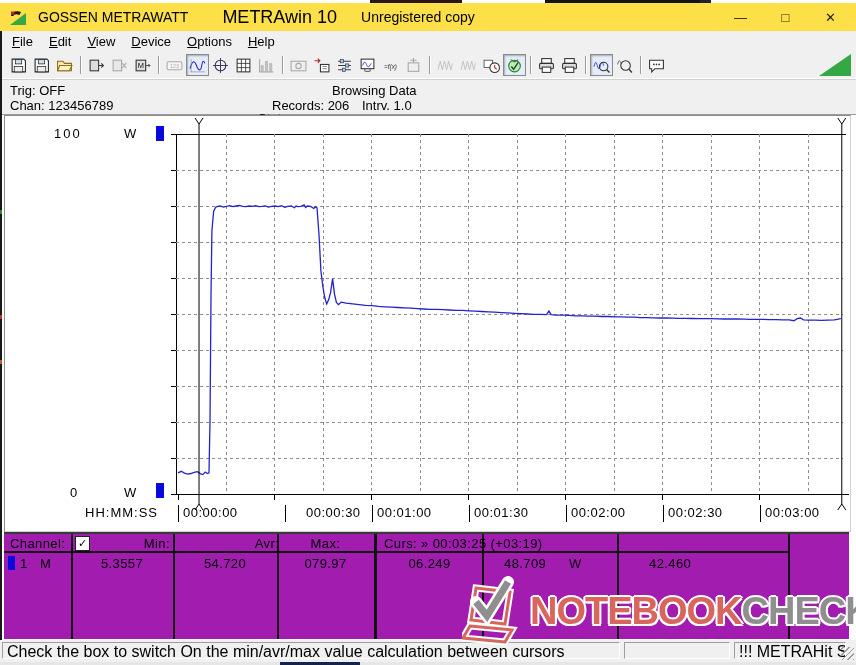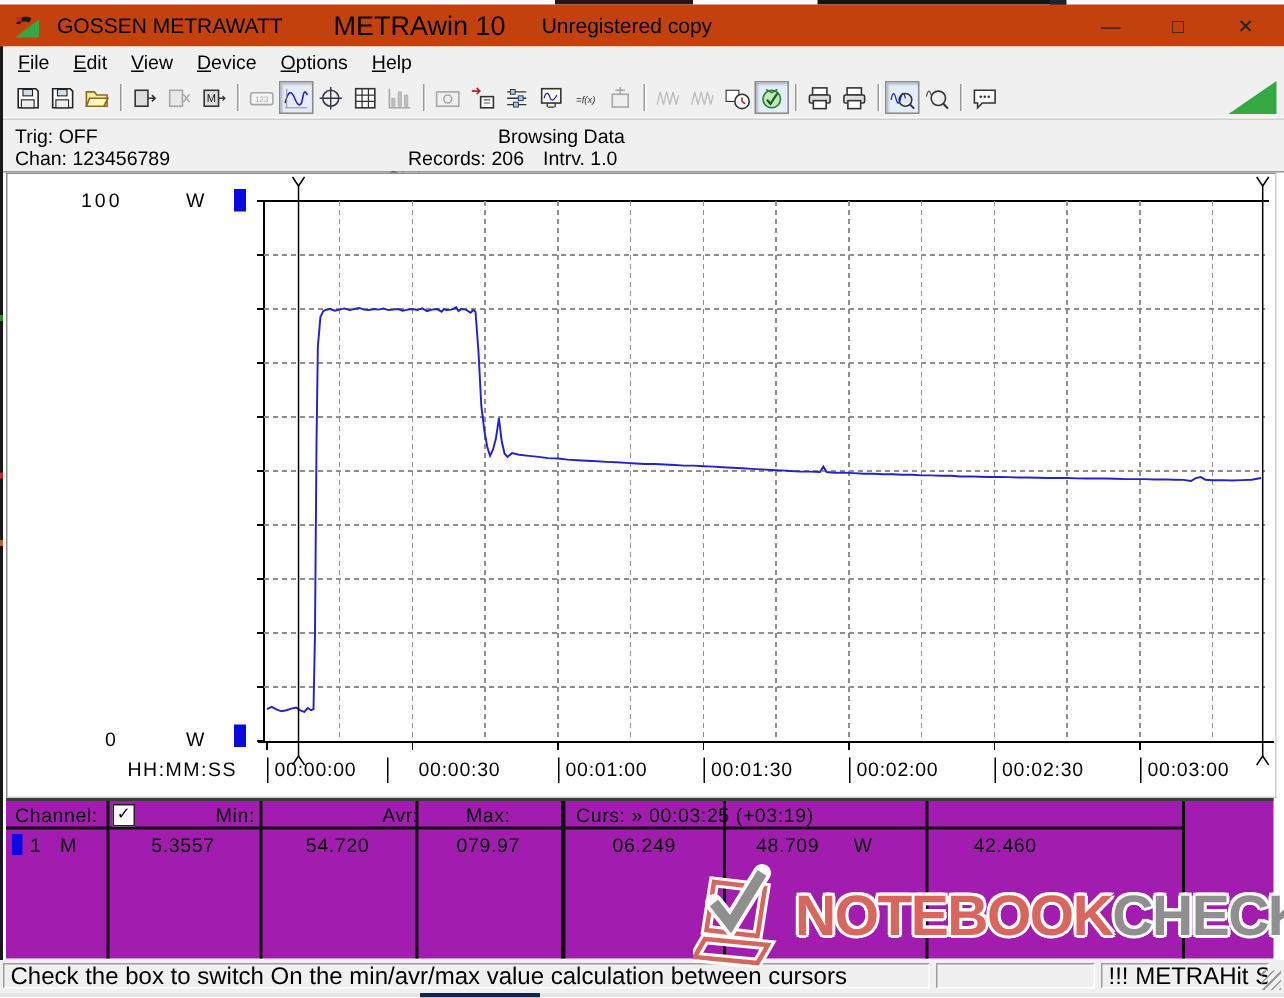--- a/index.html
+++ b/index.html
@@ -1,19 +1,19 @@
 <!DOCTYPE html>
 <html><head>
 <meta charset="utf-8">
 <style>
   html,body{margin:0;padding:0;}
   body{width:856px;height:665px;position:relative;background:#fff;overflow:hidden;
        font-family:"Liberation Sans",sans-serif;color:#000;}
   
-  .titlebar{position:absolute;left:0;top:3px;width:856px;height:28px;background:#c2410c;
+  .titlebar{position:absolute;left:0;top:3px;width:856px;height:28px;background:#fde047;
             display:flex;align-items:center;}
   .appicon{width:20px;height:20px;margin-left:8px;margin-right:10px;flex:0 0 auto;}
   .t-app{font-size:14px;margin-right:34px;}
   .t-doc{font-size:18px;margin-right:24px;}
   .t-extra{font-size:14px;}
   .win-controls{position:absolute;right:3px;top:0;display:flex;height:28px;}
   .wbtn{width:45px;height:28px;display:flex;align-items:center;justify-content:center;
         font-size:13px;color:#222;}
   
   .topstrip{position:absolute;top:0;height:3px;}
@@ -435,21 +435,21 @@
       <g stroke="#000" stroke-width="1">
         <line x1="836.79649" y1="8" x2="836.79649" y2="388"></line>
         <path d="M832.79649 2 L836.79649 8 M840.79649 2 L836.79649 8 M832.79649 394 L836.79649 388 M840.79649 394 L836.79649 388" fill="none"></path>
       </g>
       <rect x="151" y="10" width="8" height="15" fill="#0a0ae0"></rect>
       <rect x="151" y="367" width="8" height="15" fill="#0a0ae0"></rect>
     </svg>
   <span class="xfmt" style="left:80px;">HH:MM:SS</span>
   <div id="xlabels">
       <span class="xlab" style="left: 173px;">00:00:00</span>
-      <span class="xlab" style="left: 253px; padding-left: 20px;">00:00:30</span>
+      <span class="xlab" style="left: 280px; padding-left: 20px;">00:00:30</span>
       <span class="xlab" style="left: 367px;">00:01:00</span>
       <span class="xlab" style="left: 464px;">00:01:30</span>
       <span class="xlab" style="left: 561px;">00:02:00</span>
       <span class="xlab" style="left: 658px;">00:02:30</span>
       <span class="xlab" style="left: 755px;">00:03:00</span>
     </div>
 </div>
 
 <div class="bottompanel">
   <div class="vl" style="left:67px;"></div>

